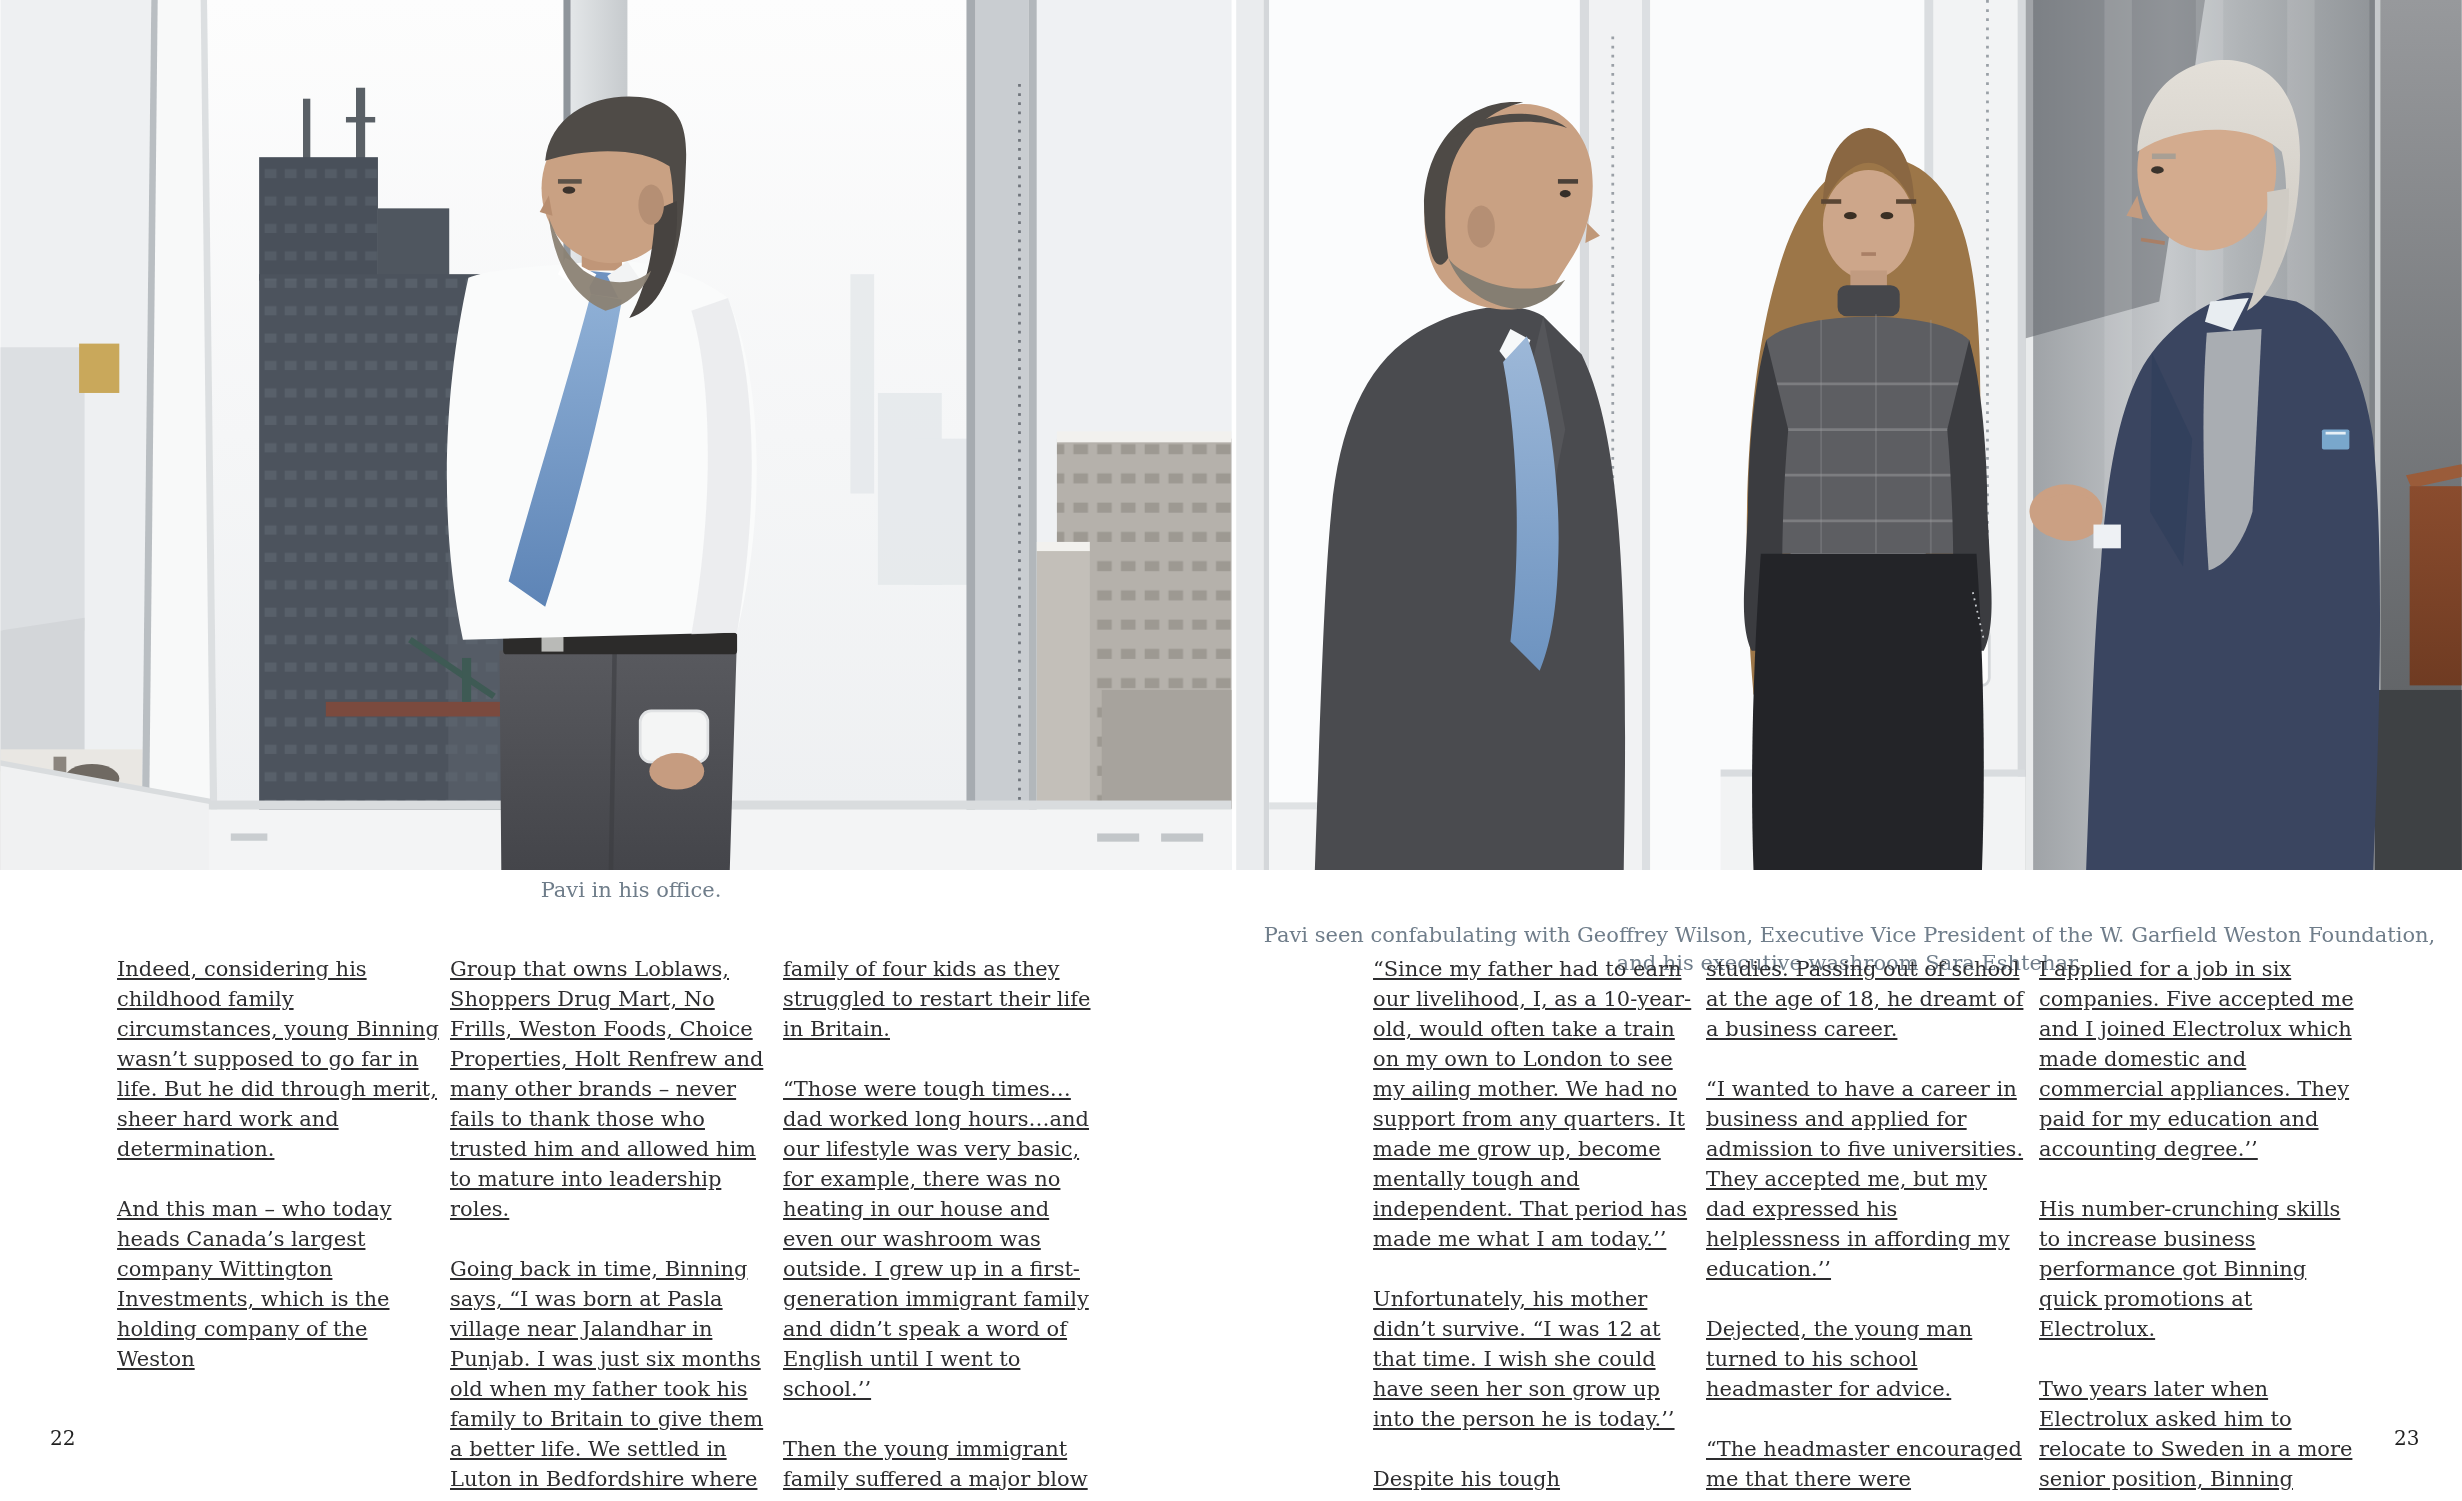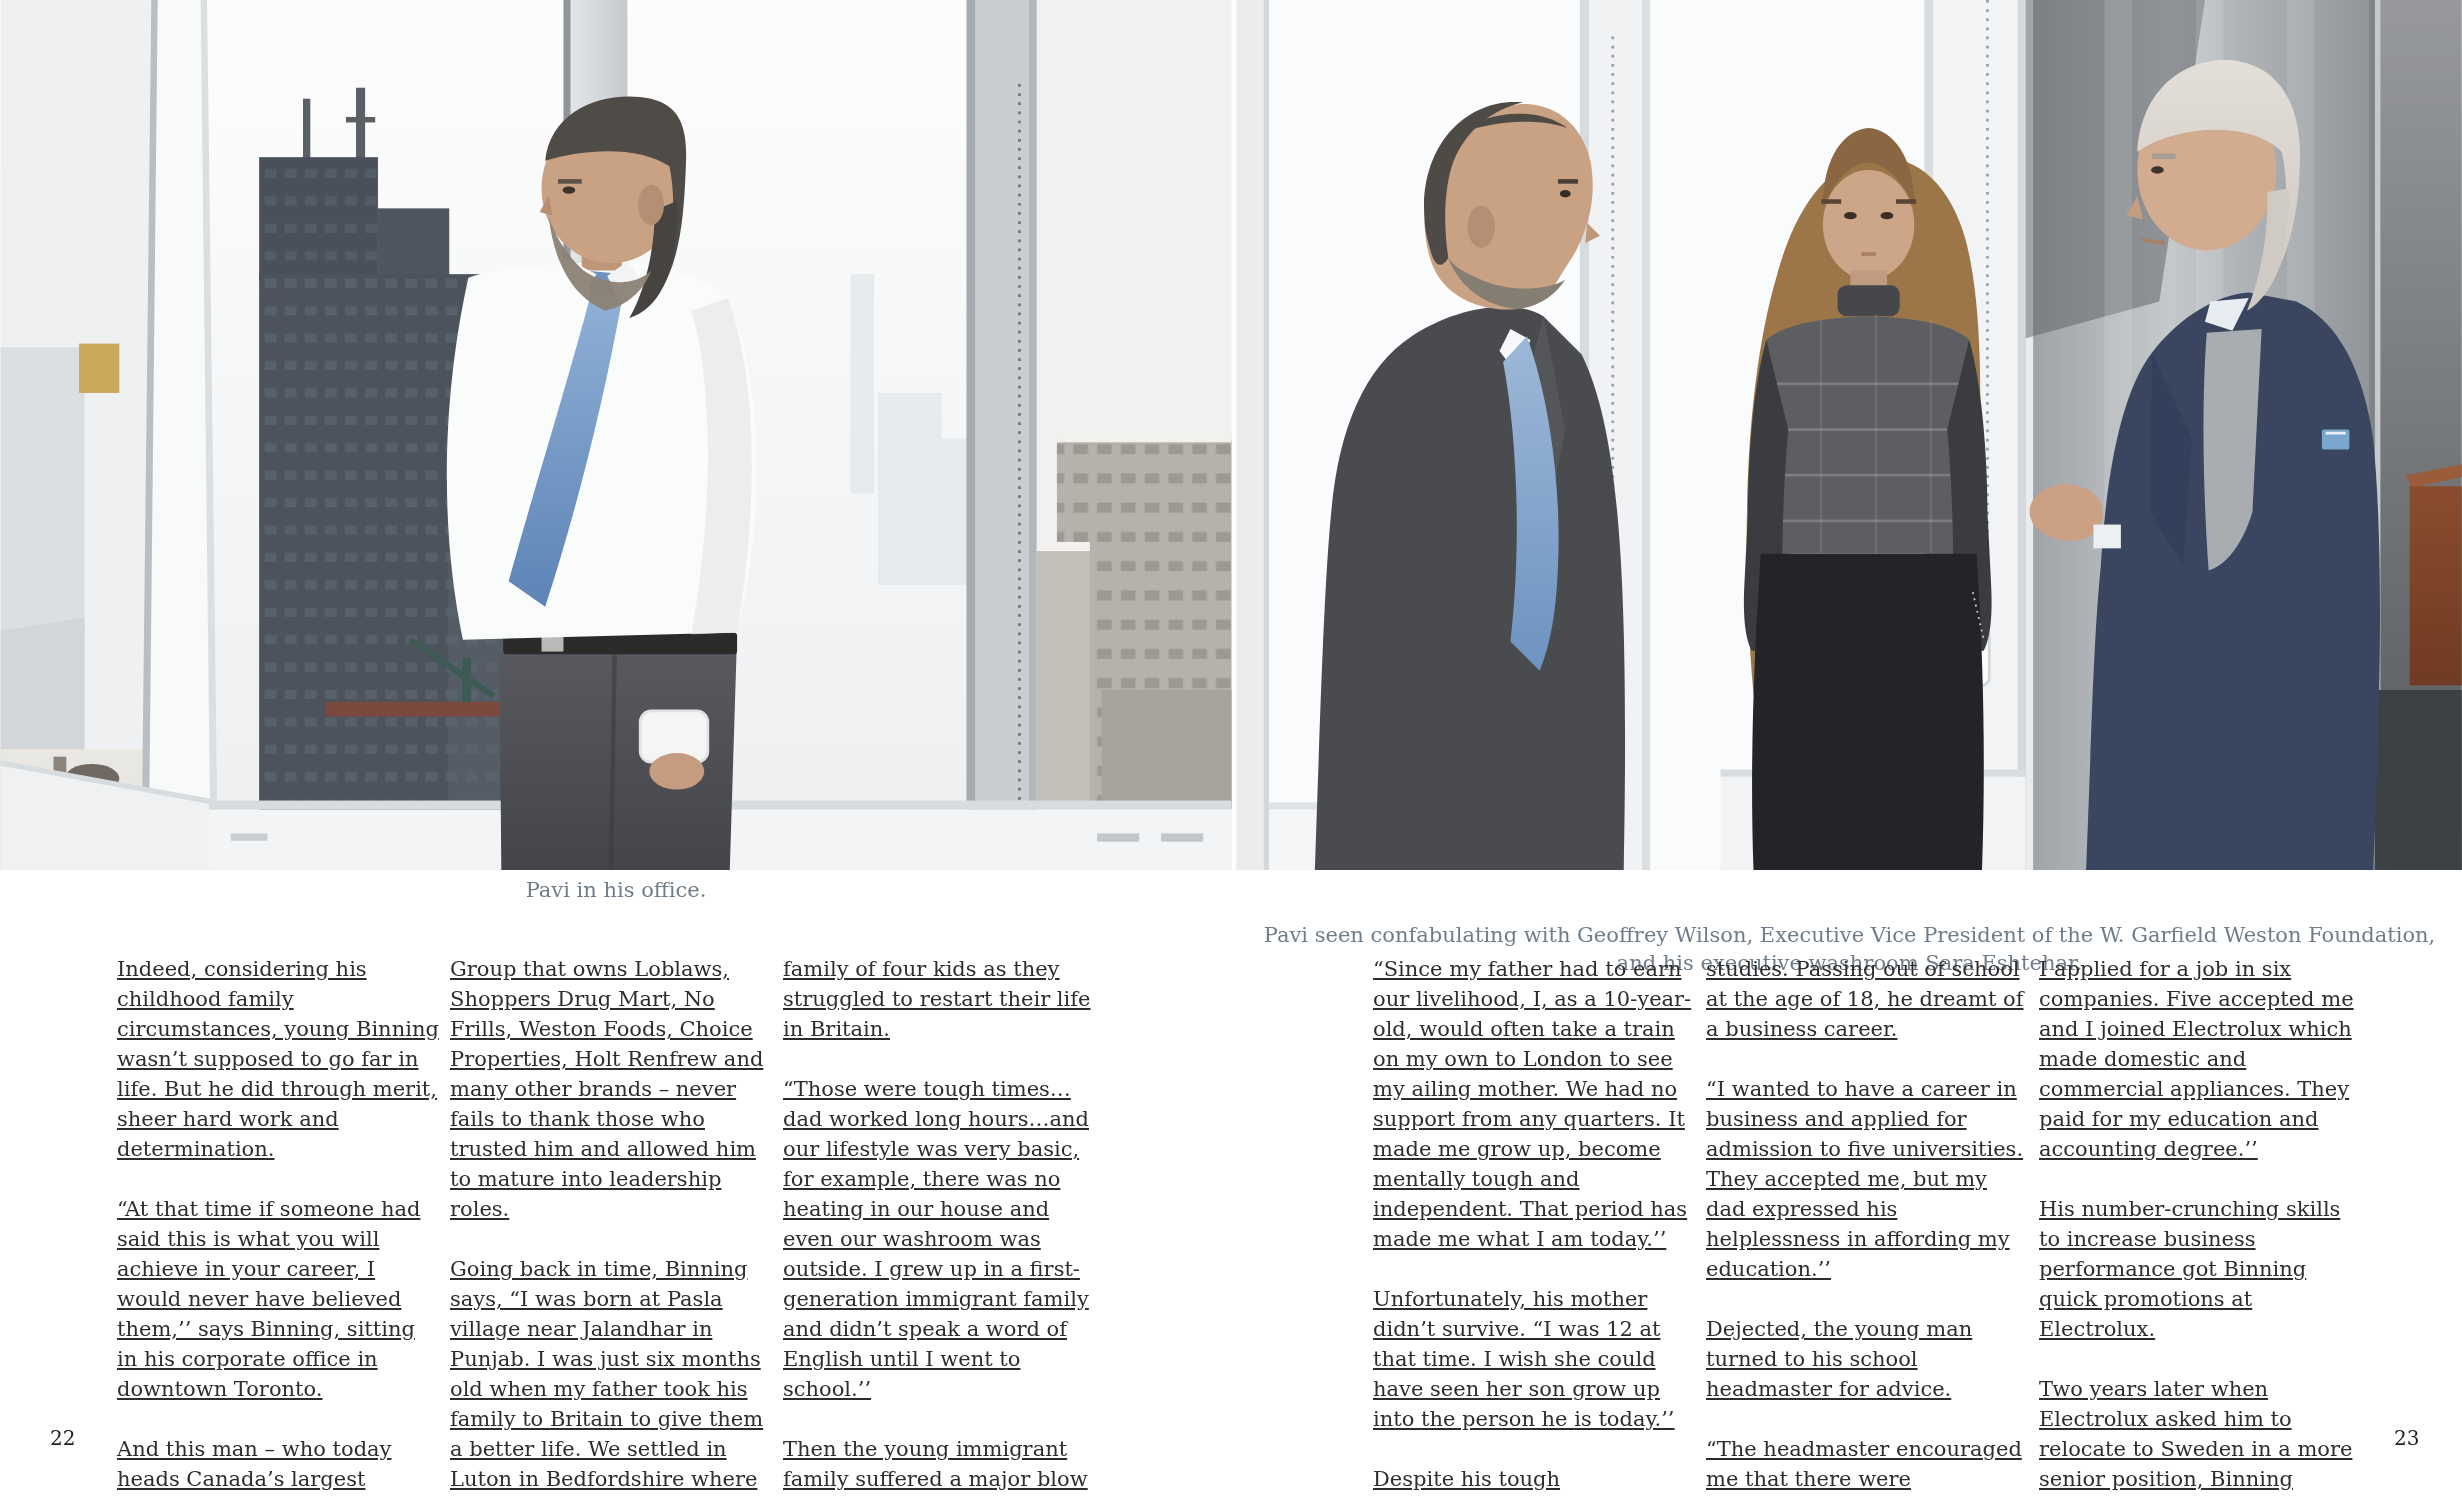--- a/index.html
+++ b/index.html
@@ -2,21 +2,21 @@
 <html style="font-size:14.6px"><head>
 <meta charset="utf-8">
 <style>
   html,body{margin:0;padding:0;background:#ffffff;}
   #spread{position:relative;width:2462px;height:1501px;background:#ffffff;overflow:hidden;
           font-family:"DejaVu Serif","Liberation Serif",serif;}
   .photo{position:absolute;top:0;height:870px;overflow:hidden;}
   #photo-left{left:0;width:1232px;}
   #photo-right{left:1236px;width:1226px;}
   .caption{position:absolute;top:876px;text-align:center;color:#6f7d8a;font-size:21px;line-height:28px;}
-  #caption-left{left:0;width:1232px;}
+  #caption-left{left:15px;width:1232px;}
   #caption-right{left:1255px;width:1189px;margin-top:45px;}
   .col{position:absolute;top:954px;width:322px;color:#2d2d2f;font-size:21px;line-height:30px;}
   .col p{margin:0 0 30px 0;text-decoration:underline;}
   #col1{left:117px;} #col2{left:450px;} #col3{left:783px;}
   #col4{left:1373px;} #col5{left:1706px;} #col6{left:2039px;}
   .pagenum{position:absolute;top:1426px;font-size:20px;color:#1f1f1f;}
   #page-left-num{left:50px;} #page-right-num{left:2394px;}
   svg{display:block;}
 </style>
 </head>
@@ -274,21 +274,20 @@
   <div class="caption" id="caption-left">
     <span>Pavi in his office.</span>
   </div>
   <div class="caption" id="caption-right">
     <div>Pavi seen confabulating with Geoffrey Wilson, Executive Vice President of the W. Garfield Weston Foundation,</div>
     <div>and his executive washroom Sara Eshtehar.</div>
   </div>
 
   <div class="col" id="col1">
     <p>Indeed, considering his childhood family circumstances, young Binning wasn’t supposed to go far in life. But he did through merit, sheer hard work and determination.</p>
-    <p>“At that time if someone had said this is what you will achieve in your career, I would never have believed them,’’ says Binning, sitting in his corporate office in downtown Toronto.</p>
     <p>And this man – who today heads Canada’s largest company Wittington Investments, which is the holding company of the Weston</p>
   </div>
   <div class="col" id="col2">
     <p>Group that owns Loblaws, Shoppers Drug Mart, No Frills, Weston Foods, Choice Properties, Holt Renfrew and many other brands –  never fails to thank those who trusted him and allowed him to mature into leadership roles.</p>
     <p>Going back in time, Binning says, “I was born at Pasla village near Jalandhar in Punjab. I was just six months old when my father took his family to Britain to give them a better life. We settled in Luton in Bedfordshire where I grew up.’’</p>
 
   </div>
   <div class="col" id="col3">
     <p>family of four kids as they struggled to restart their life in Britain.</p>
     <p>“Those were tough times…dad worked long hours…and our lifestyle was very basic, for example, there was no heating in our house and even our washroom was outside. I grew up in a first-generation immigrant family and didn’t speak a word of English until I went to school.’’</p>

